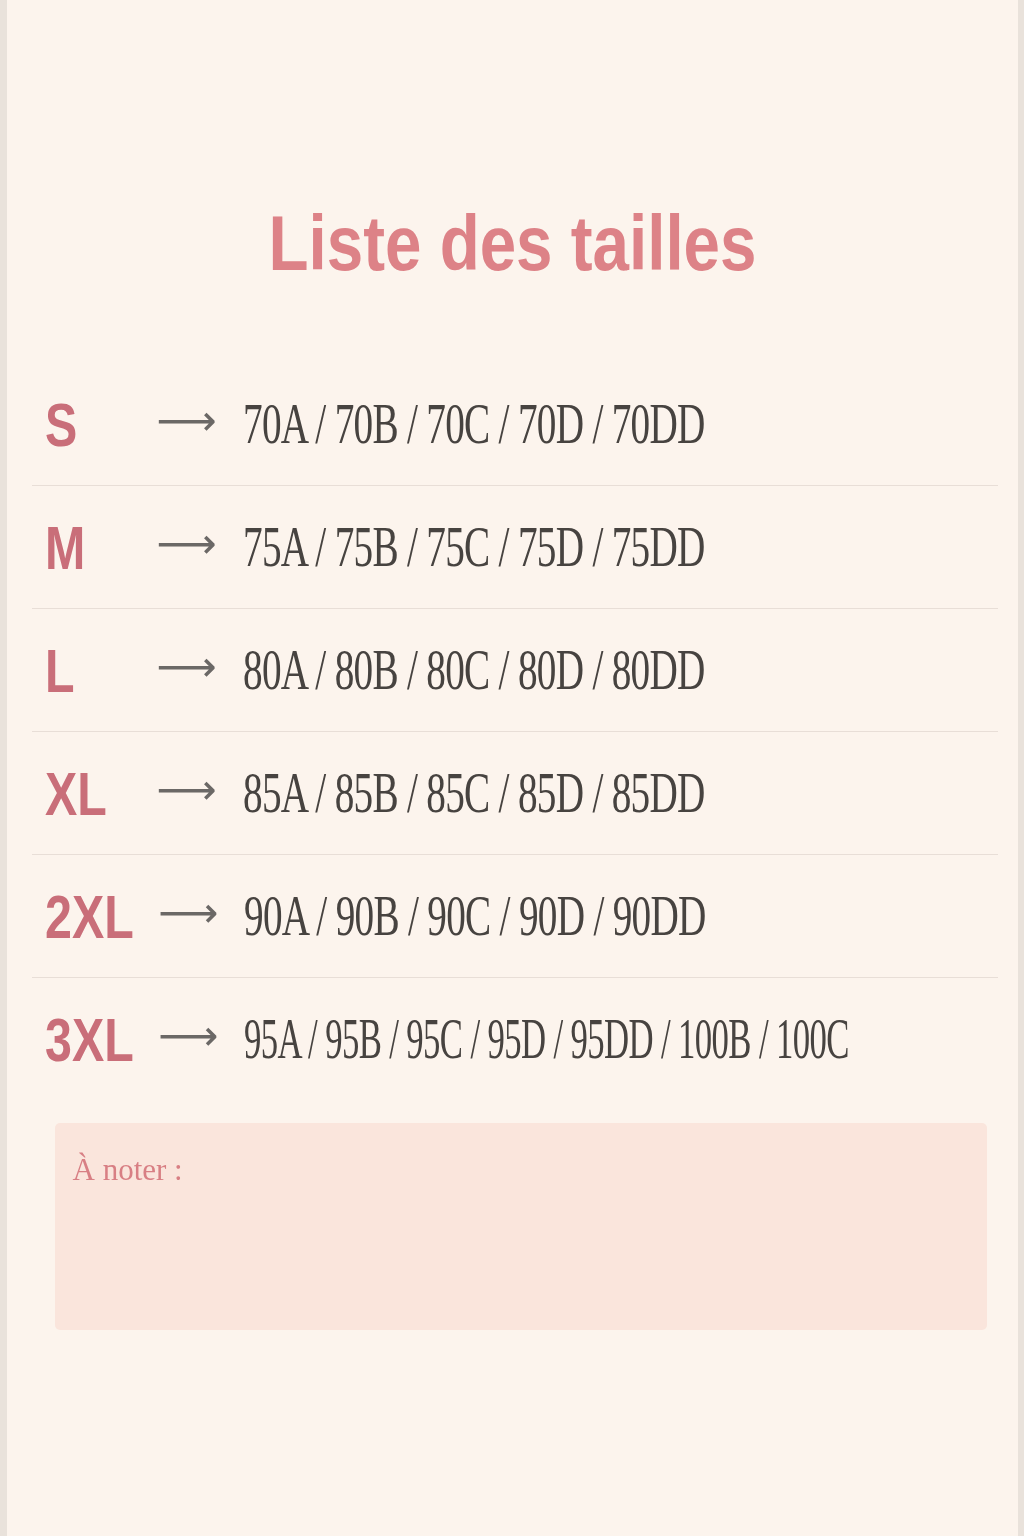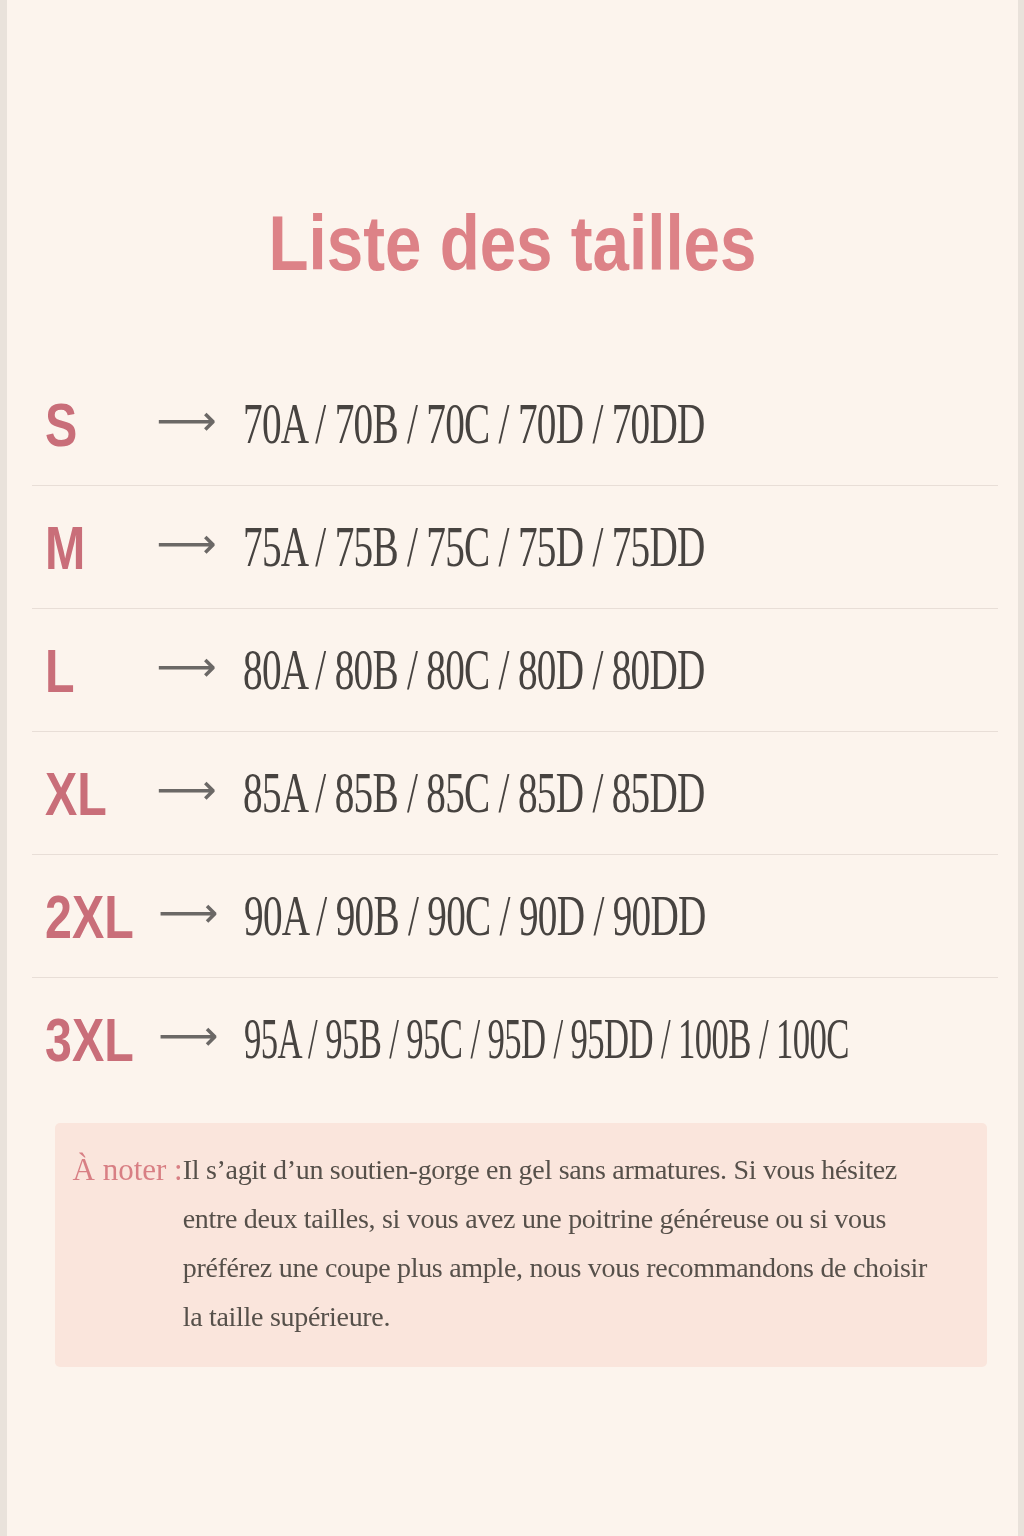--- a/index.html
+++ b/index.html
@@ -95,20 +95,21 @@
     position: absolute;
     left: 48px;
     top: 1123px;
     width: 932px;
     min-height: 207px;
     background: #fae5dc;
     border-radius: 5px;
     display: flex;
     align-items: flex-start;
     padding: 22px 42px 26px 18px;
+    flex-direction: column;
   }
 
   .note-label {
     flex: 0 0 108px;
     font-family: "Liberation Serif", serif;
     font-size: 31px;
     line-height: 49px;
     color: #d87f84;
     white-space: nowrap;
   }
@@ -169,16 +170,15 @@
     <div class="size-row wide">
       <span class="size-label">3XL</span>
       <span class="arrow">⟶</span>
       <span class="size-values">95A / 95B / 95C / 95D / 95DD / 100B / 100C</span>
     </div>
 
   </div>
 
   <div class="note-box">
     <span class="note-label">À noter :</span>
-    <p class="note-text">Il s’agit d’un soutien-gorge en gel sans armatures. Si vous hésitez entre deux tailles, si vous avez une poitrine généreuse ou si vous préférez une coupe plus ample, nous vous recommandons de choisir la taille supérieure.</p>
   </div>
 
 </div>
 
 </body></html>

